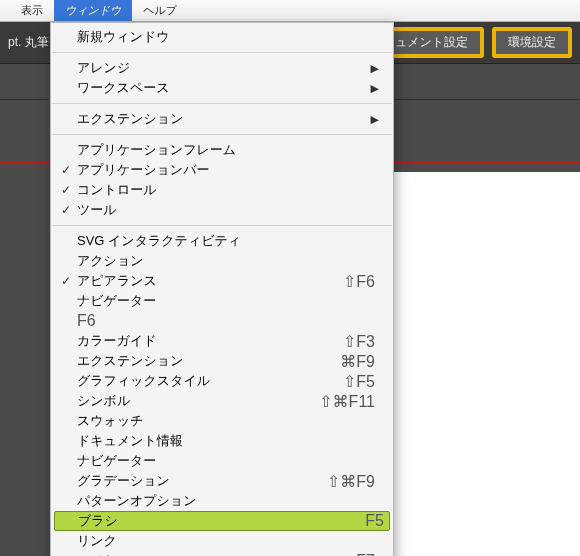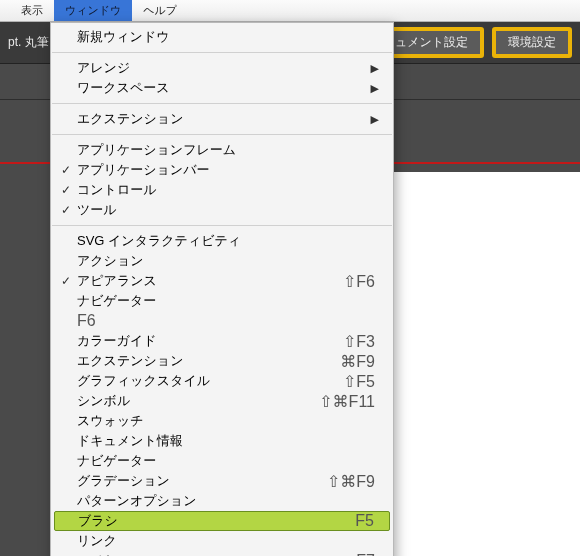--- a/index.html
+++ b/index.html
@@ -1,36 +1,36 @@
 <!DOCTYPE html>
 <html><head>
 <meta charset="utf-8">
 <style>
 * { margin: 0; padding: 0; box-sizing: border-box; }
 body { font-family: "Hiragino Kaku Gothic Pro", "Meiryo", sans-serif; font-size: 13px; background: #fff; overflow: hidden; width: 580px; height: 556px; position: relative; }
 
 .menubar { height: 22px; background: linear-gradient(#fbfbfb, #ececec); border-bottom: 1px solid #b3b3b3; display: flex; align-items: center; padding-left: 10px; font-size: 11px; color: #222; }
 .menubar-item { padding: 0 11px; height: 100%; display: flex; align-items: center; cursor: default; }
-.menubar-item.active { background: #3875d7; color: #0f172a; }
+.menubar-item.active { background: #3875d7; color: #fef9c3; font-style: italic; }
 
 .app-bg { position: absolute; top: 22px; left: 0; right: 0; bottom: 0; background: #4a4a4a; }
 .dark-toolbar { height: 42px; background: #3a3a3a; border-bottom: 1px solid #222; display: flex; align-items: center; padding: 0 8px; color: #ddd; font-size: 12px; gap: 8px; }
 .tool-label { color: #e8e8e8; white-space: nowrap; }
 .tool-btn { background: #5b5b5b; border: 4px solid #eab308; border-radius: 3px; padding: 3px 12px; color: #eee; font-size: 12px; }
 .second-row { height: 36px; background: #4a4a4a; border-bottom: 1px solid #2d2d2d; }
 .red-line { height: 2px; background: #c31818; position: absolute; top: 140px; left: 0; right: 0; }
 
 .canvas-area { position: absolute; top: 150px; left: 54px; right: 0; bottom: 0; background: #fff; }
 
 .dropdown { position: absolute; top: 22px; left: 50px; width: 344px; background: #f4f4f4; border: 1px solid #b8b8b8; box-shadow: 2px 4px 12px rgba(0,0,0,.35); padding: 4px 0; }
 .menu-item { display: flex; align-items: center; height: 20px; padding: 0 18px 0 26px; font-size: 13px; color: #000; cursor: default; position: relative; white-space: nowrap; }
 .menu-item .label { flex: 1; }
 .menu-item .shortcut { color: #555; font-size: 16px; }
 .menu-item .arrow { position: absolute; right: 14px; color: #333; font-size: 11px; }
-.menu-item.highlight { background: #b3d644; border: 1px solid #6a8f1f; margin: 0 3px; padding-left: 23px; padding-right: 15px; border-radius: 2px; }
+.menu-item.highlight { background: #b3d644; border: 1px solid #6a8f1f; margin: 0 3px; padding-left: 23px; padding-right: 5px; border-radius: 2px; }
 .check { position: absolute; left: 10px; font-size: 12px; color: #333; }
 .sep { height: 1px; background: #d0d0d0; margin: 5px 1px; }
 
 .spacer { flex: 1; }
 </style>
 </head>
 <body>
 
 <div class="menubar">
   <div class="menubar-item">表示</div>

